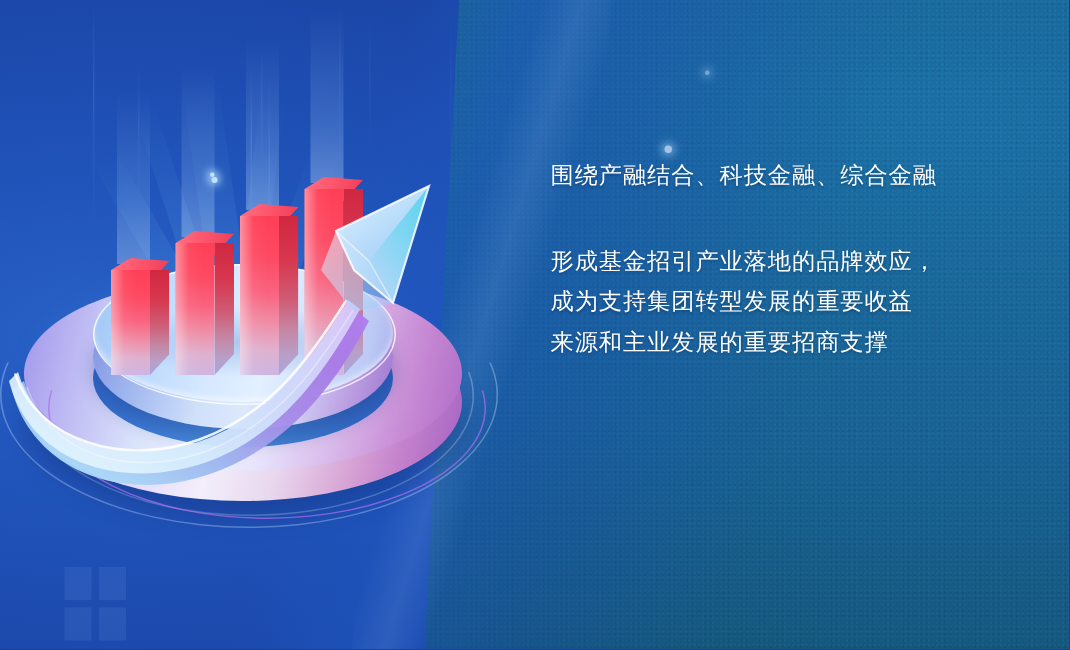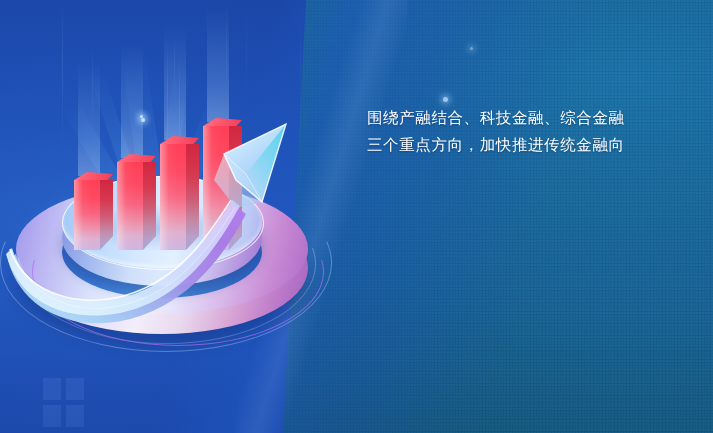--- a/index.html
+++ b/index.html
@@ -324,17 +324,21 @@
 
       <path d="M224,46 L286,16 L262,94 L236,72 Z" fill="none" stroke="rgba(255,255,255,.85)" stroke-width="1.4"></path>
       <path d="M224,46 L246,66" fill="none" stroke="rgba(255,255,255,.55)" stroke-width="1"></path>
       <path d="M246,66 L262,94" fill="none" stroke="rgba(255,255,255,.5)" stroke-width="1"></path>
     </svg>
   </div>
 
   <div class="copy">
     <p class="para p1">
       <span class="ln">围绕产融结合、科技金融、综合金融</span>
-      <span class="ln">三个重点方向，加快推进传统金融向</span>
+    </p>
+    <p class="para p2">
+      <span class="ln">形成基金招引产业落地的品牌效应，</span>
+      <span class="ln">成为支持集团转型发展的重要收益</span>
+      <span class="ln">来源和主业发展的重要招商支撑</span>
     </p>
   </div>
 
 </div>
 
 </body></html>

